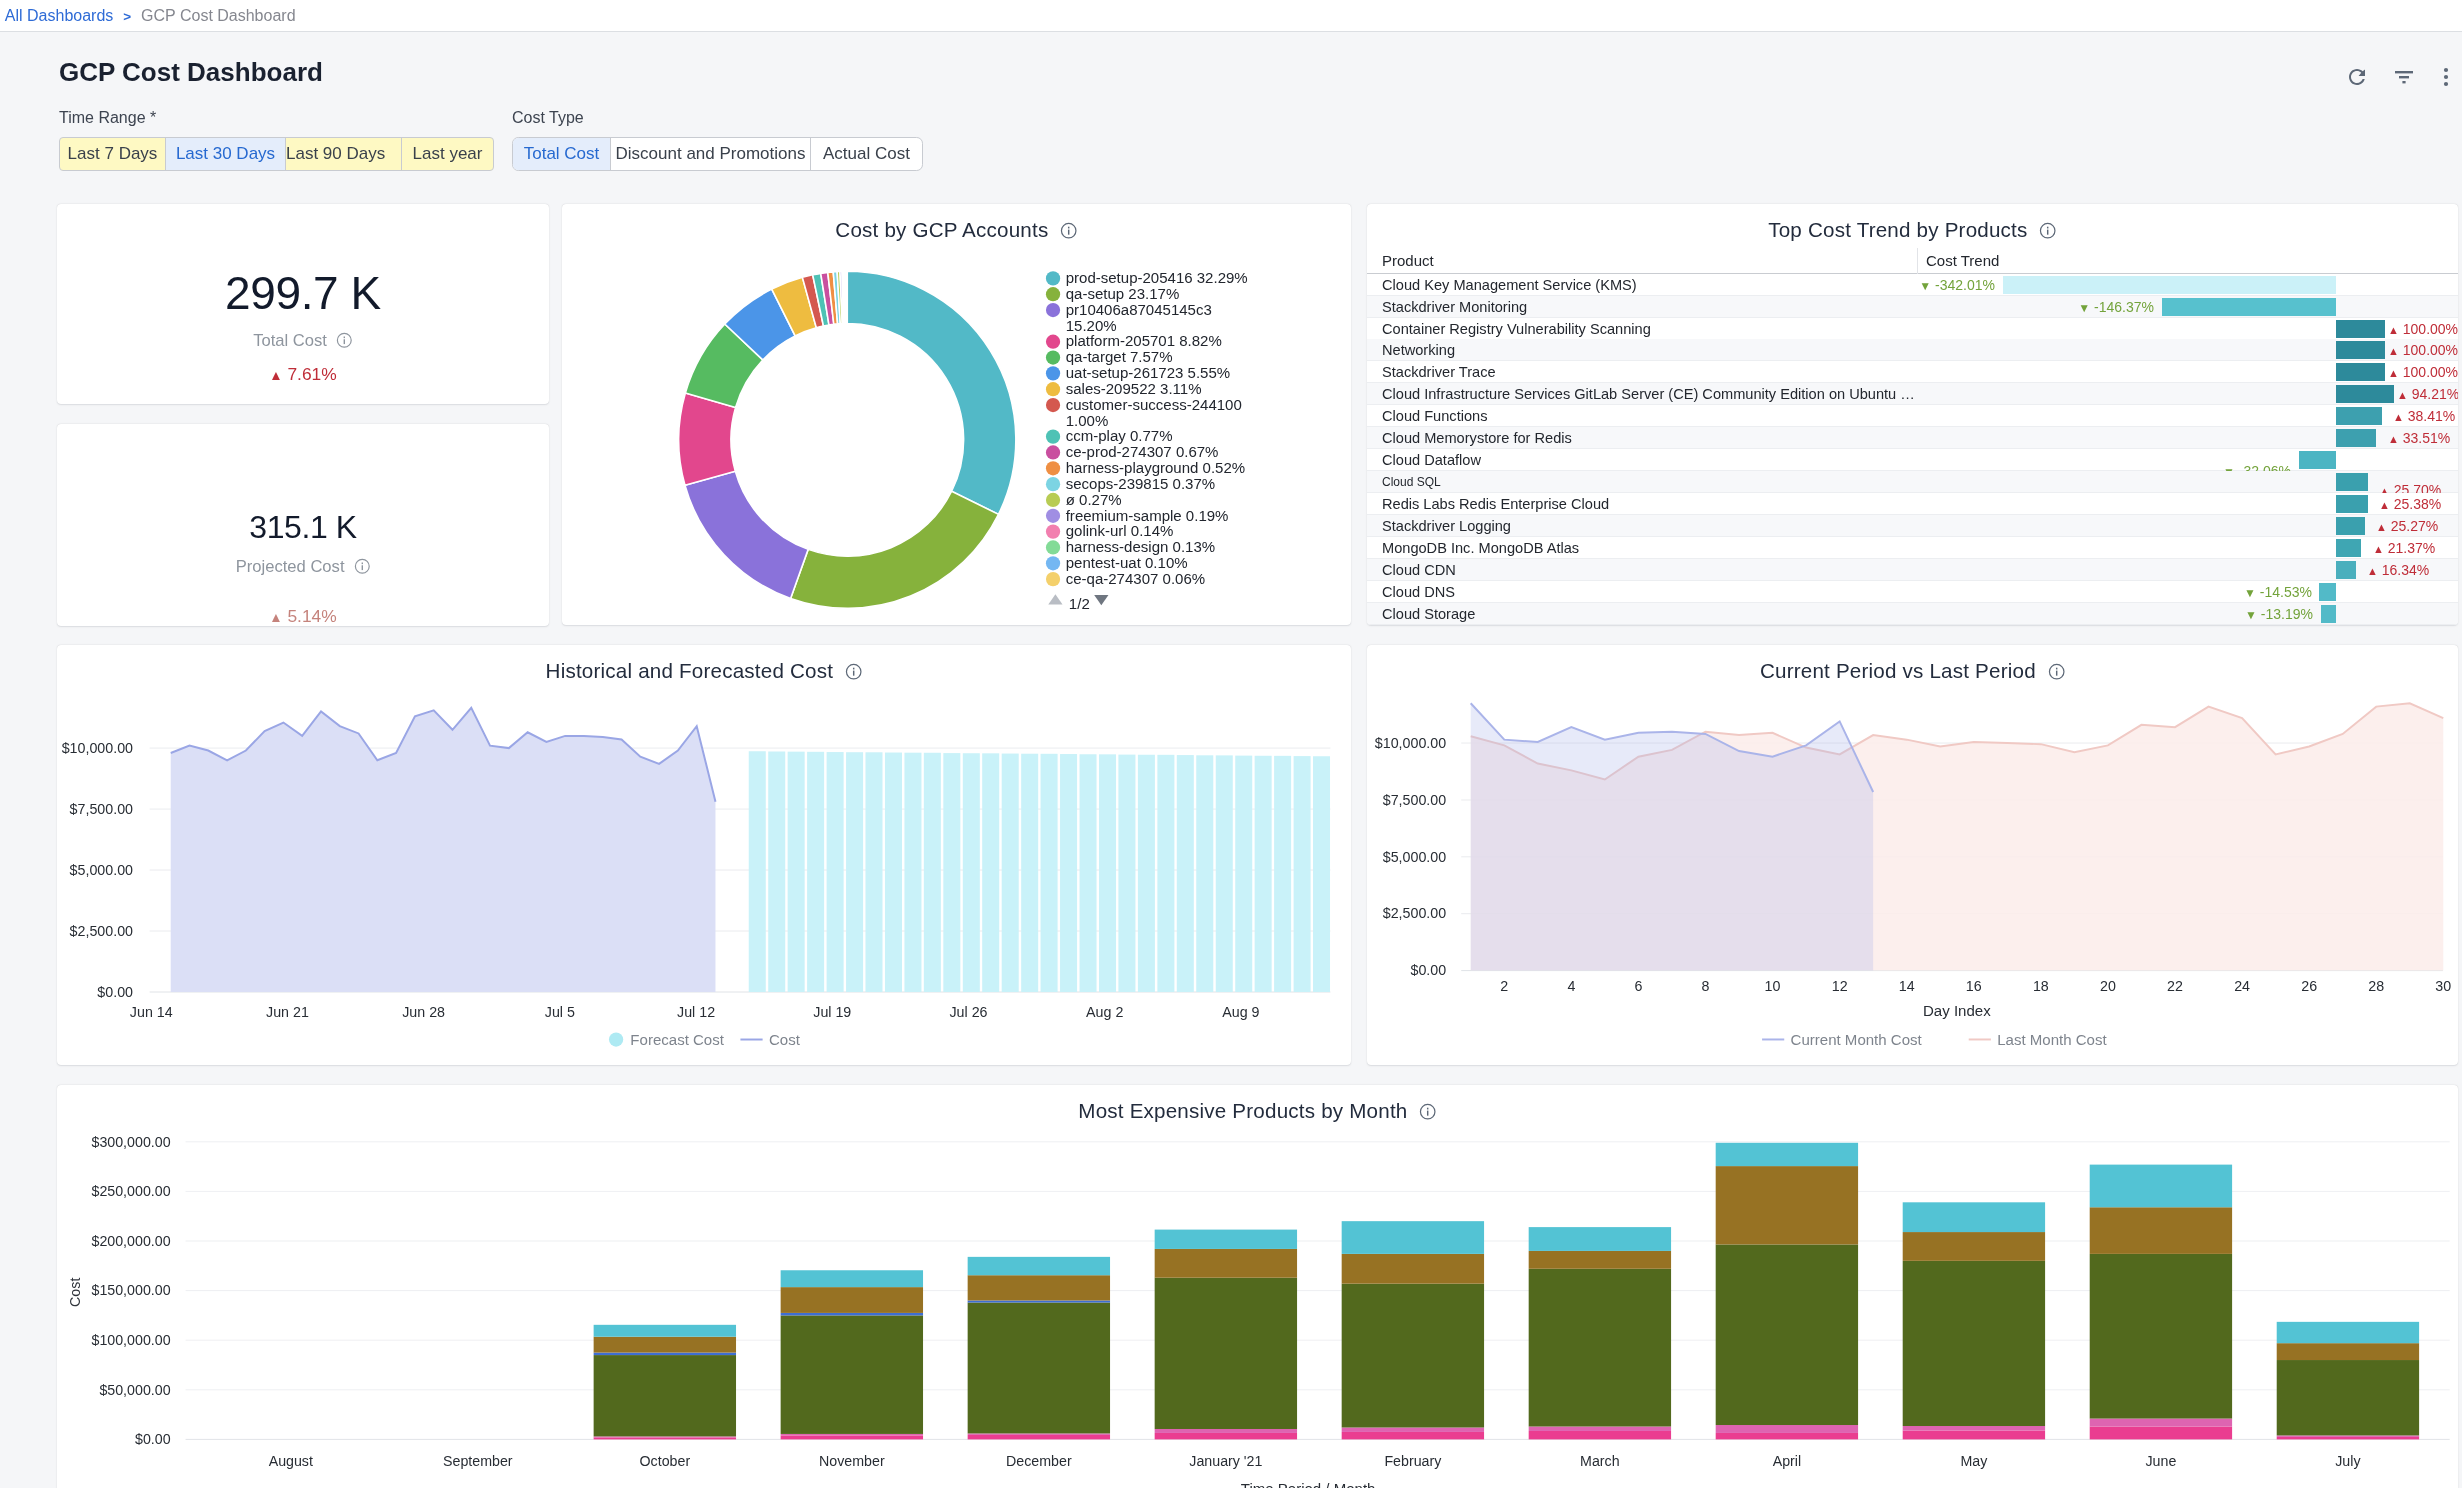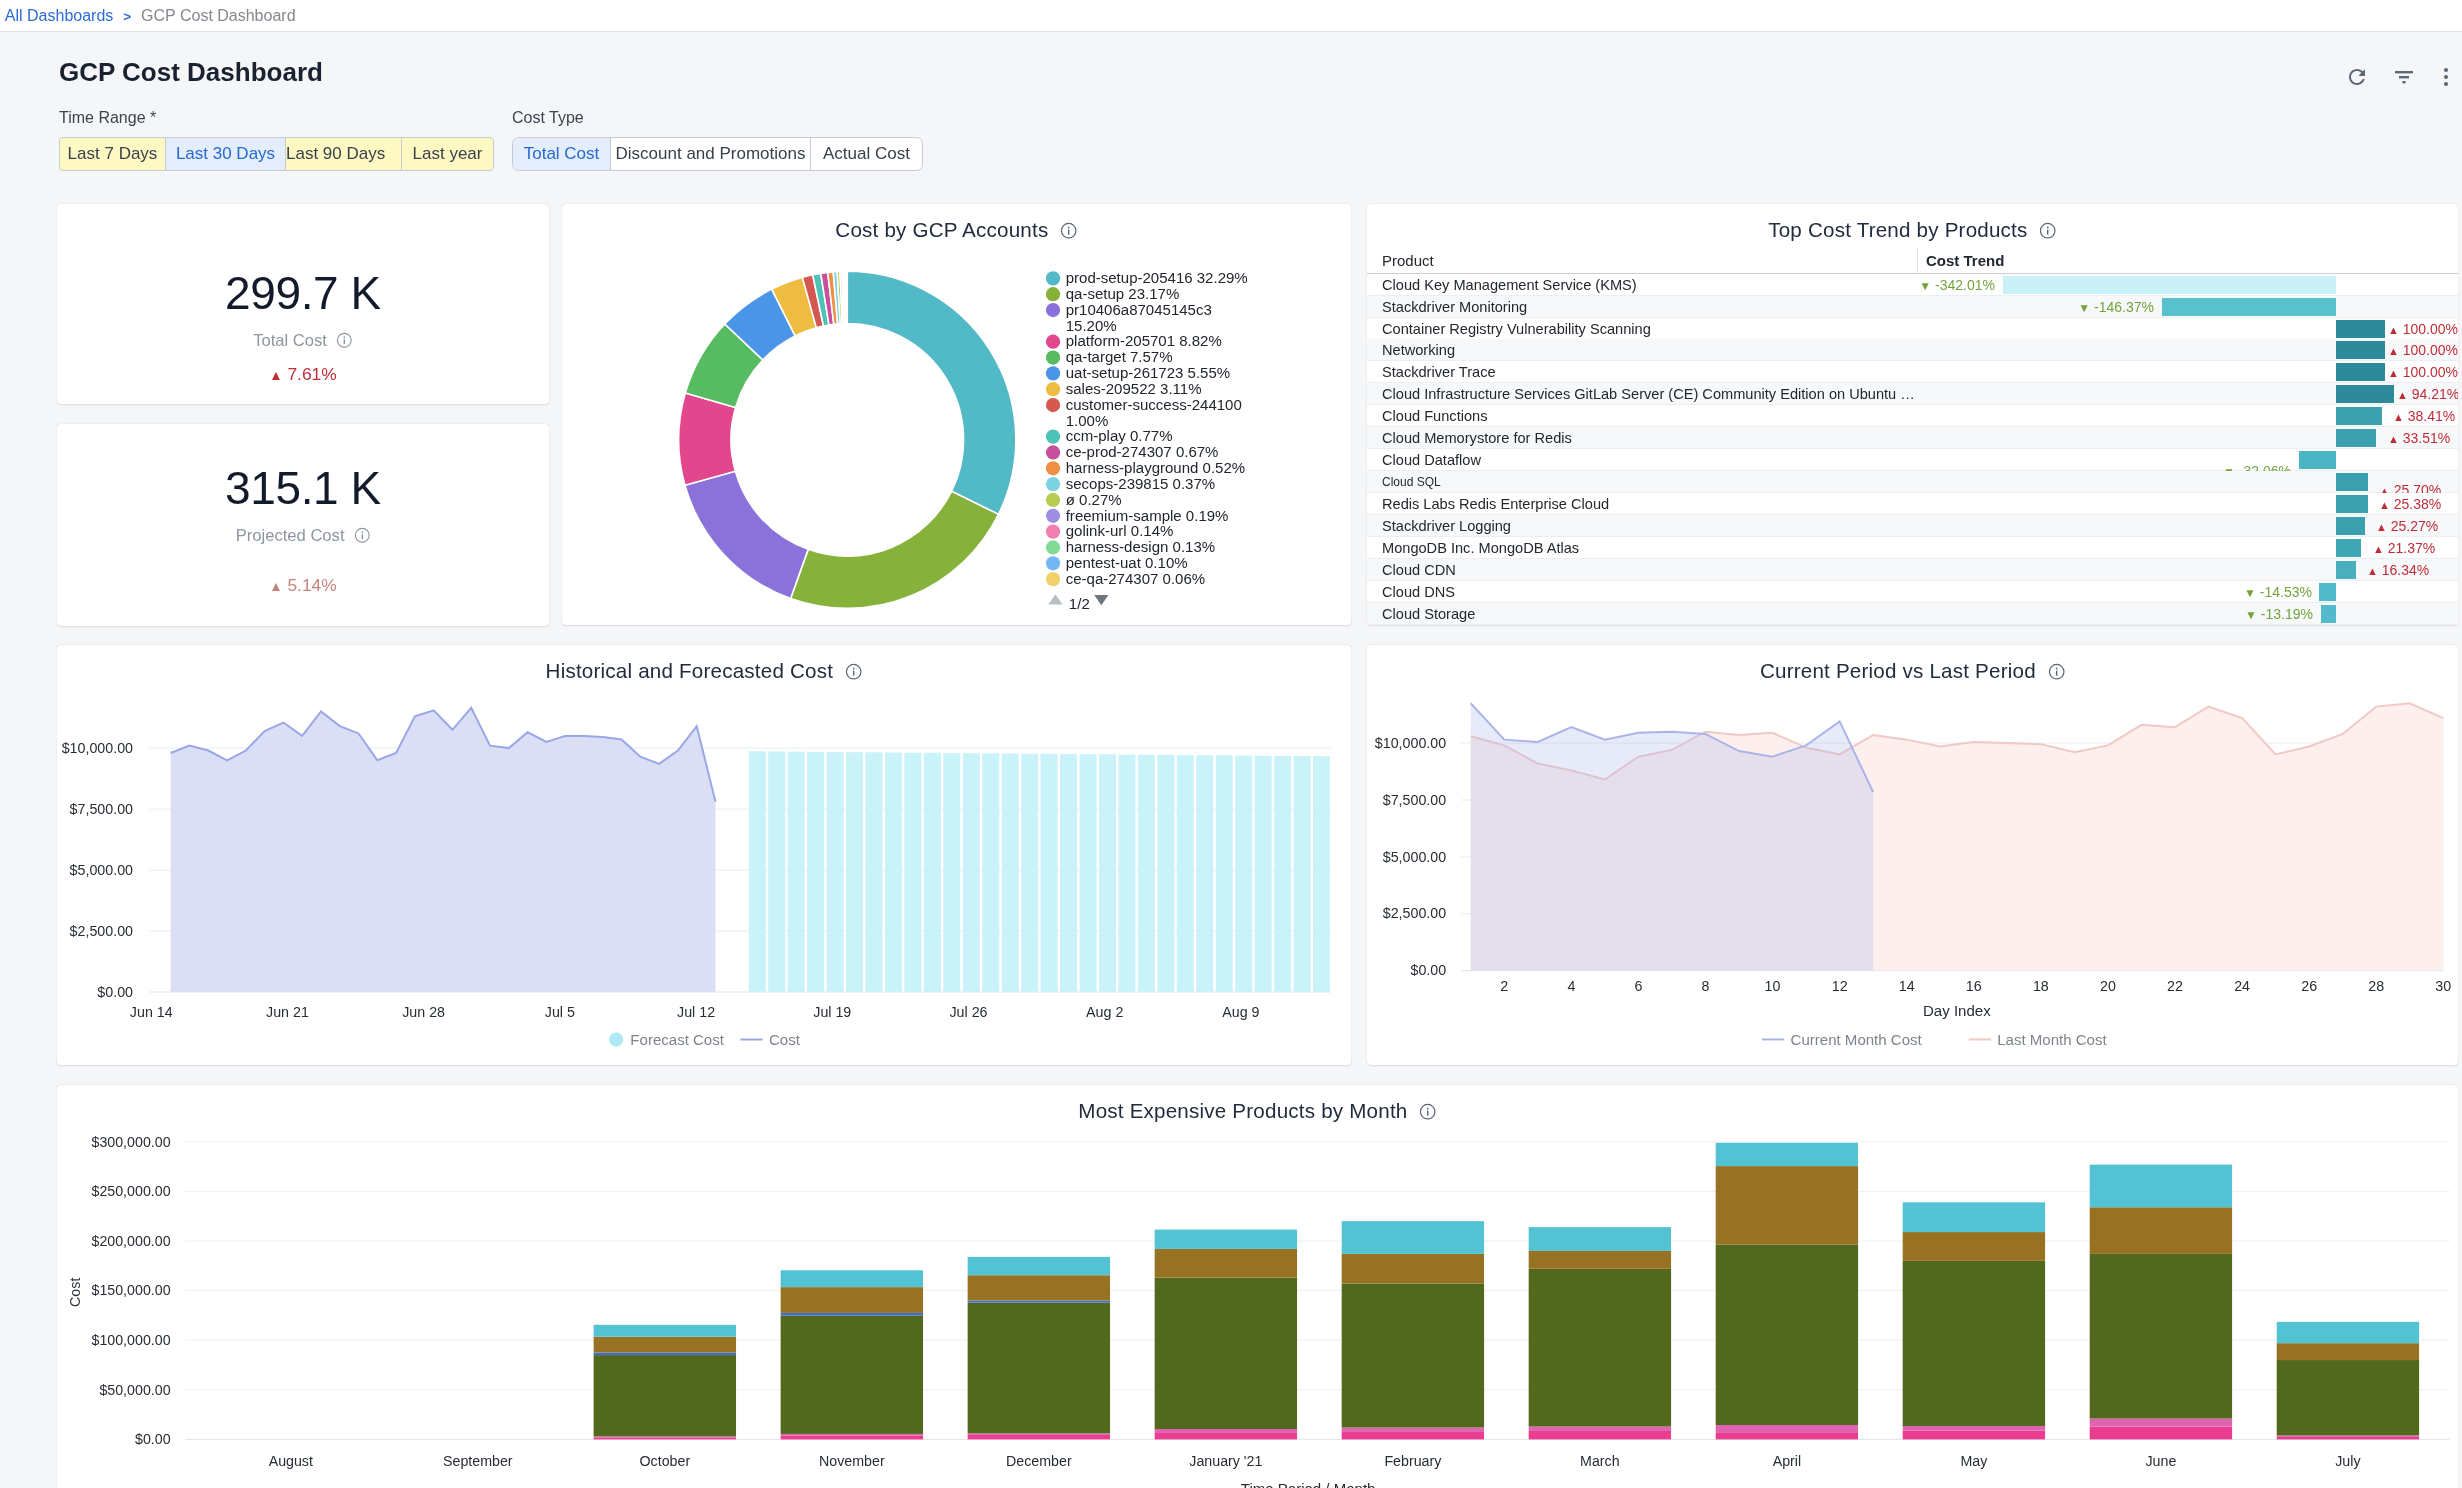--- a/index.html
+++ b/index.html
@@ -51,21 +51,21 @@
 <div class="card" style="left:57px;top:204px;width:492px;height:200px;text-align:center">
   <div style="margin-top:62px;font-size:46px;color:#121a2b;letter-spacing:-0.4px">299.7 K</div>
   <div style="margin-top:11px;font-size:16.6px;color:#8e959e">Total Cost &nbsp;<svg width="16.6" height="16.6" viewBox="0 0 24 24" style="vertical-align:-2.4px">
         <circle cx="12" cy="12" r="10" fill="none" stroke="#8e959e" stroke-width="1.7"></circle>
         <rect x="11" y="10.5" width="2" height="7" fill="#8e959e"></rect>
         <rect x="11" y="6.5" width="2" height="2.4" fill="#8e959e"></rect>
       </svg></div>
   <div style="margin-top:12.7px;font-size:17.4px;color:#bf2d38"><span style="font-size:13.5px">▲</span> 7.61%</div>
 </div>
 <div class="card" style="left:57px;top:424px;width:492px;height:202px;text-align:center">
-  <div style="margin-top:37px;font-size:46px;color:#121a2b;letter-spacing:-0.4px">315.1 K</div>
+  <div style="margin-top:85px;font-size:32px;color:#121a2b;letter-spacing:-0.4px">315.1 K</div>
   <div style="margin-top:11px;font-size:16.6px;color:#8e959e">Projected Cost &nbsp;<svg width="16.6" height="16.6" viewBox="0 0 24 24" style="vertical-align:-2.4px">
         <circle cx="12" cy="12" r="10" fill="none" stroke="#8e959e" stroke-width="1.7"></circle>
         <rect x="11" y="10.5" width="2" height="7" fill="#8e959e"></rect>
         <rect x="11" y="6.5" width="2" height="2.4" fill="#8e959e"></rect>
       </svg></div>
   <div style="margin-top:28.5px;font-size:17.4px;color:#c5837c"><span style="font-size:13.5px;color:#c5837c">▲</span> 5.14%</div>
 </div>
 
 <div class="card" style="left:562px;top:204px;width:789px;height:421px">
   <div class="ctitle">Cost by GCP Accounts &nbsp;<svg width="17.4" height="17.4" viewBox="0 0 24 24" style="vertical-align:-2.4px">
@@ -136,21 +136,21 @@
       </svg></div>
 </div>
 
 <div class="card" style="left:1367px;top:204px;width:1091px;height:421px;overflow:hidden">
   <div class="ctitle">Top Cost Trend by Products &nbsp;<svg width="17.4" height="17.4" viewBox="0 0 24 24" style="vertical-align:-2.4px">
         <circle cx="12" cy="12" r="10" fill="none" stroke="#5d6877" stroke-width="1.7"></circle>
         <rect x="11" y="10.5" width="2" height="7" fill="#5d6877"></rect>
         <rect x="11" y="6.5" width="2" height="2.4" fill="#5d6877"></rect>
       </svg></div>
   <div style="position:absolute;left:15px;top:48px;font-size:15px;font-weight:400;color:#23272e">Product</div>
-  <div style="position:absolute;left:559px;top:48px;font-size:15px;font-weight:700;color:#23272e">Cost Trend</div>
+  <div style="position:absolute;left:559px;top:48px;font-size:15px;font-weight:400;color:#23272e">Cost Trend</div>
   <div style="position:absolute;left:0;top:69px;width:1091px;border-top:0.8px solid #c9ccd1"></div>
   <div style="position:absolute;left:550px;top:44px;height:378px;border-left:0.8px solid #e2e4e8"></div>
   <div style="position:absolute;left:0;top:70px;width:1091px;height:22px;background:#ffffff;border-bottom:0.8px solid #eceef1">
       <div style="position:absolute;left:15px;top:0;width:534px;height:22px;line-height:22px;font-size:14.6px;color:#23272e;white-space:nowrap;overflow:hidden;text-overflow:ellipsis">Cloud Key Management Service (KMS)</div>
       <div style="position:absolute;left:636px;top:2px;width:333px;height:18px;background:#cbf1f8"></div>
       <div style="position:absolute;right:463px;top:0;height:22px;line-height:22px;color:#73a33b;font-size:14px;white-space:nowrap"><span style="font-size:12px">▼</span> -342.01%</div>
     </div>
     <div style="position:absolute;left:0;top:92px;width:1091px;height:22px;background:#f7f8fa;border-bottom:0.8px solid #eceef1">
       <div style="position:absolute;left:15px;top:0;width:534px;height:22px;line-height:22px;font-size:14.6px;color:#23272e;white-space:nowrap;overflow:hidden;text-overflow:ellipsis">Stackdriver Monitoring</div>
       <div style="position:absolute;left:795px;top:2px;width:174px;height:18px;background:#57c1ce"></div>

